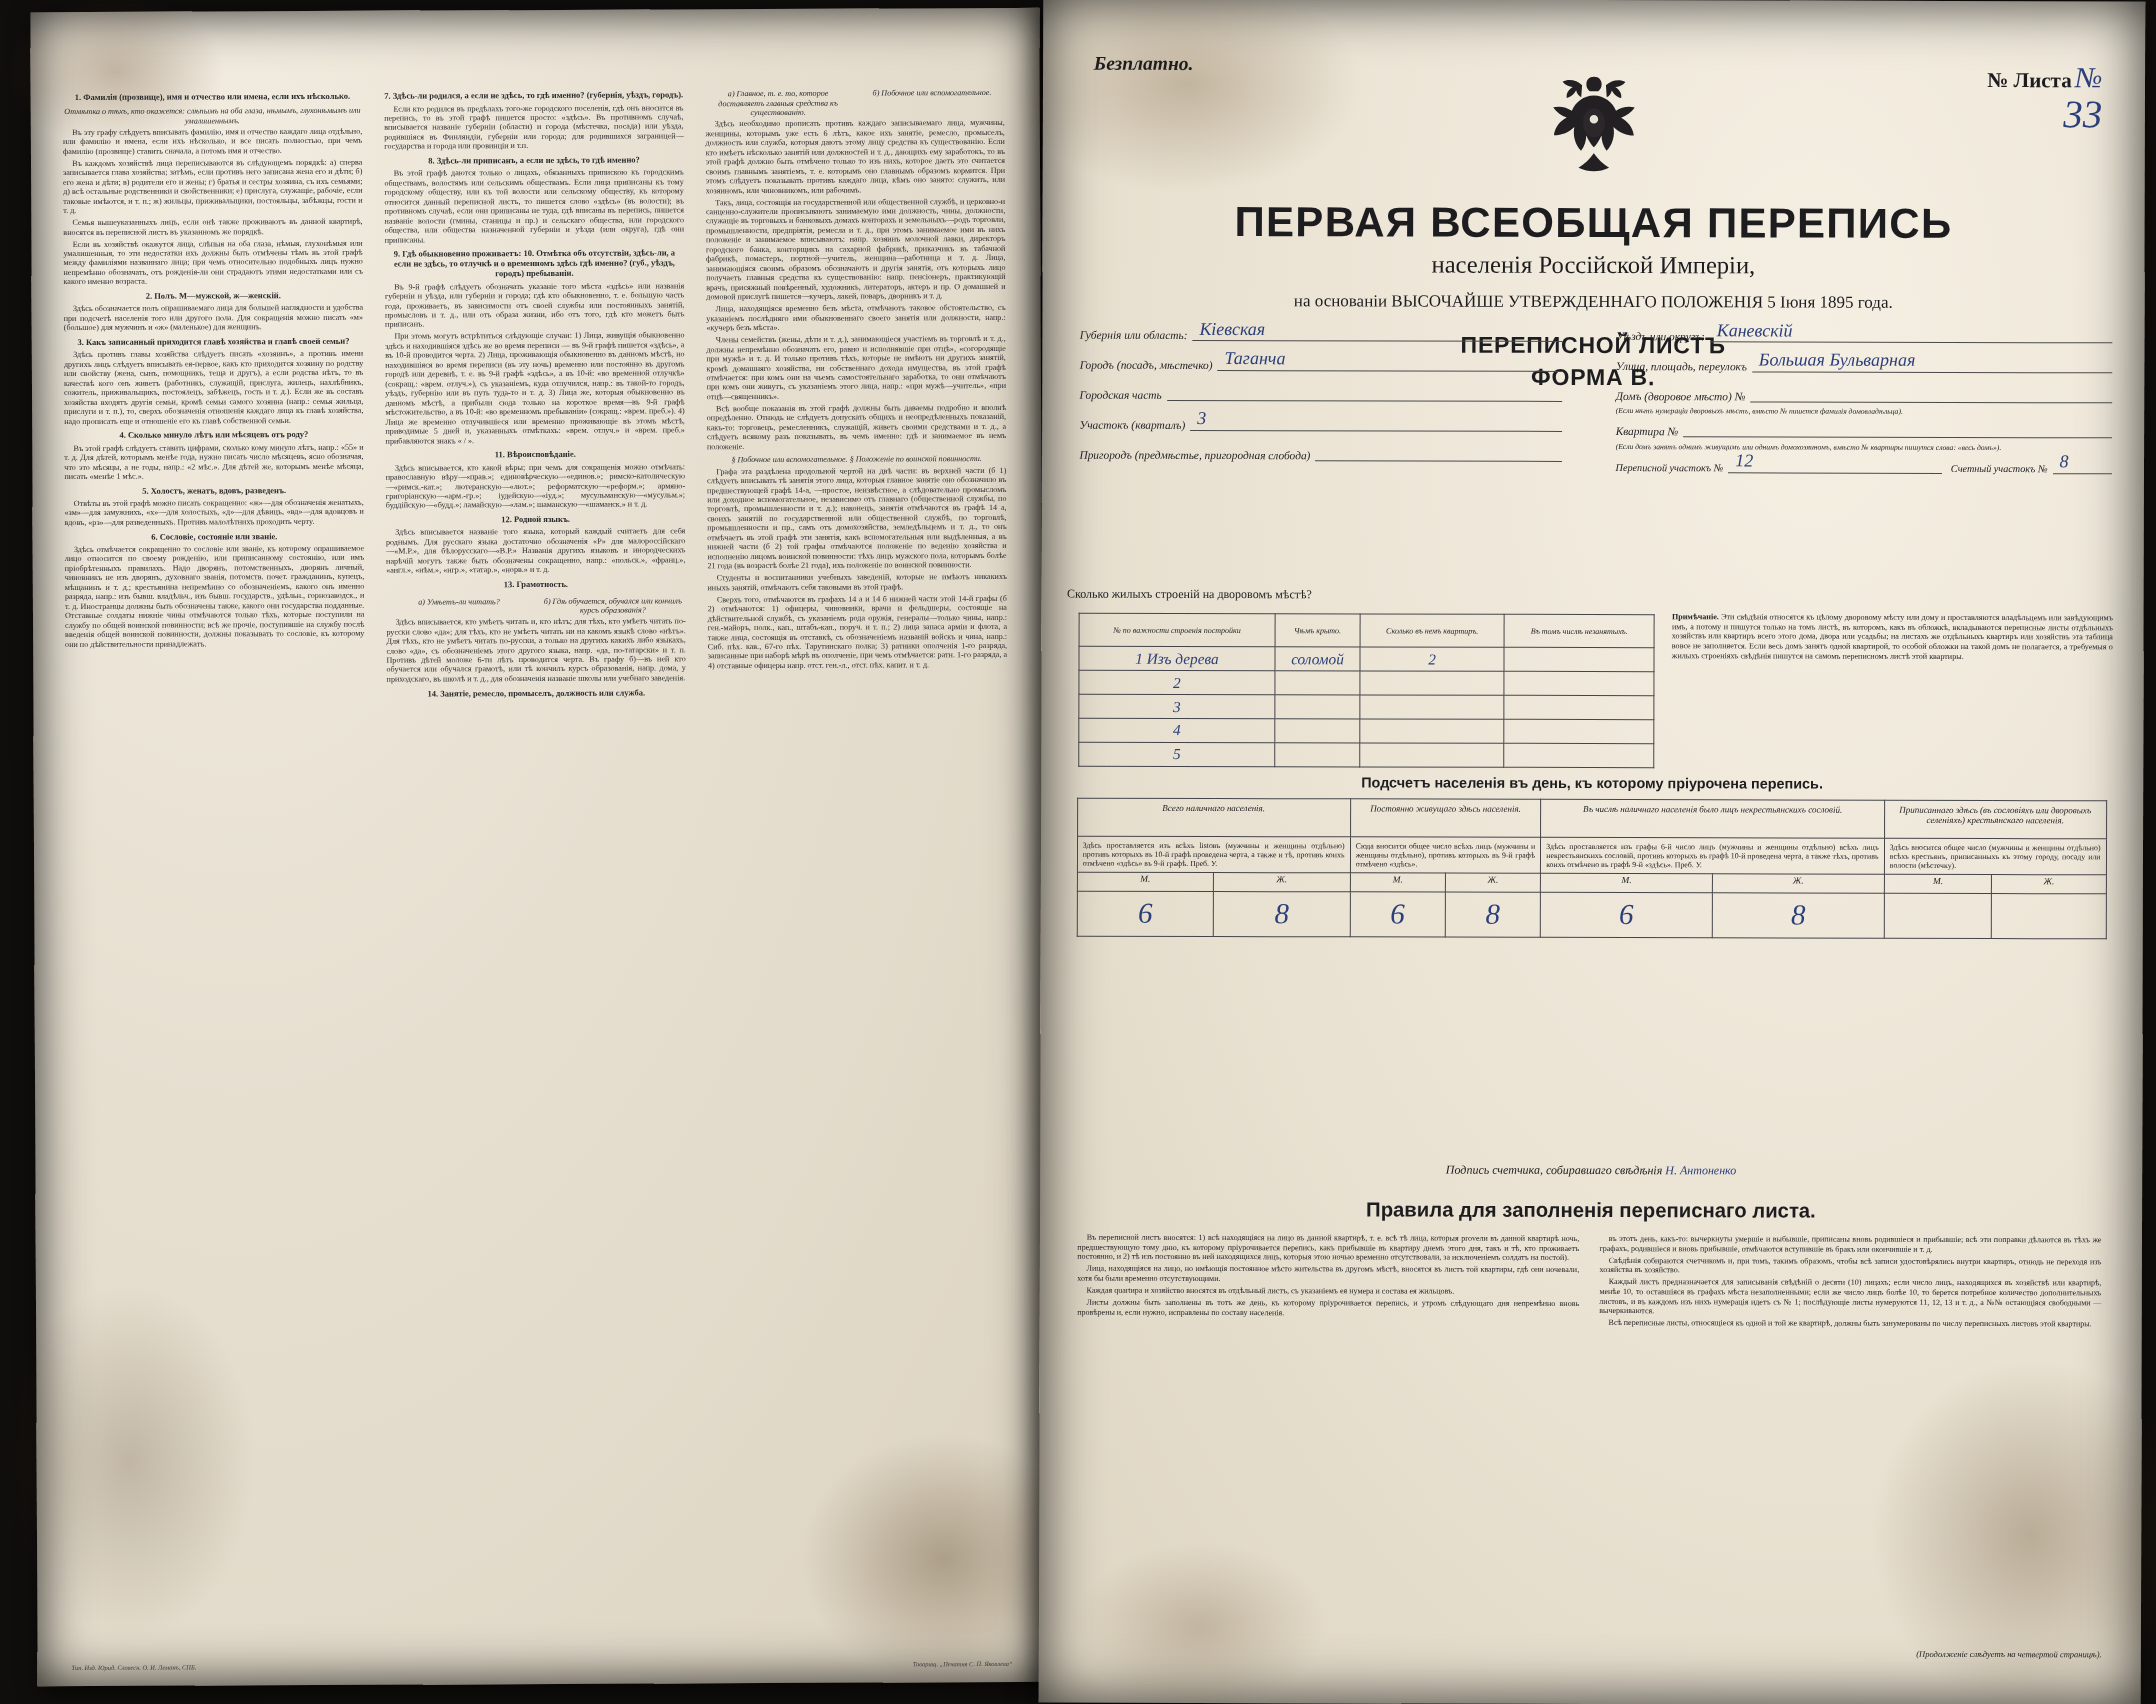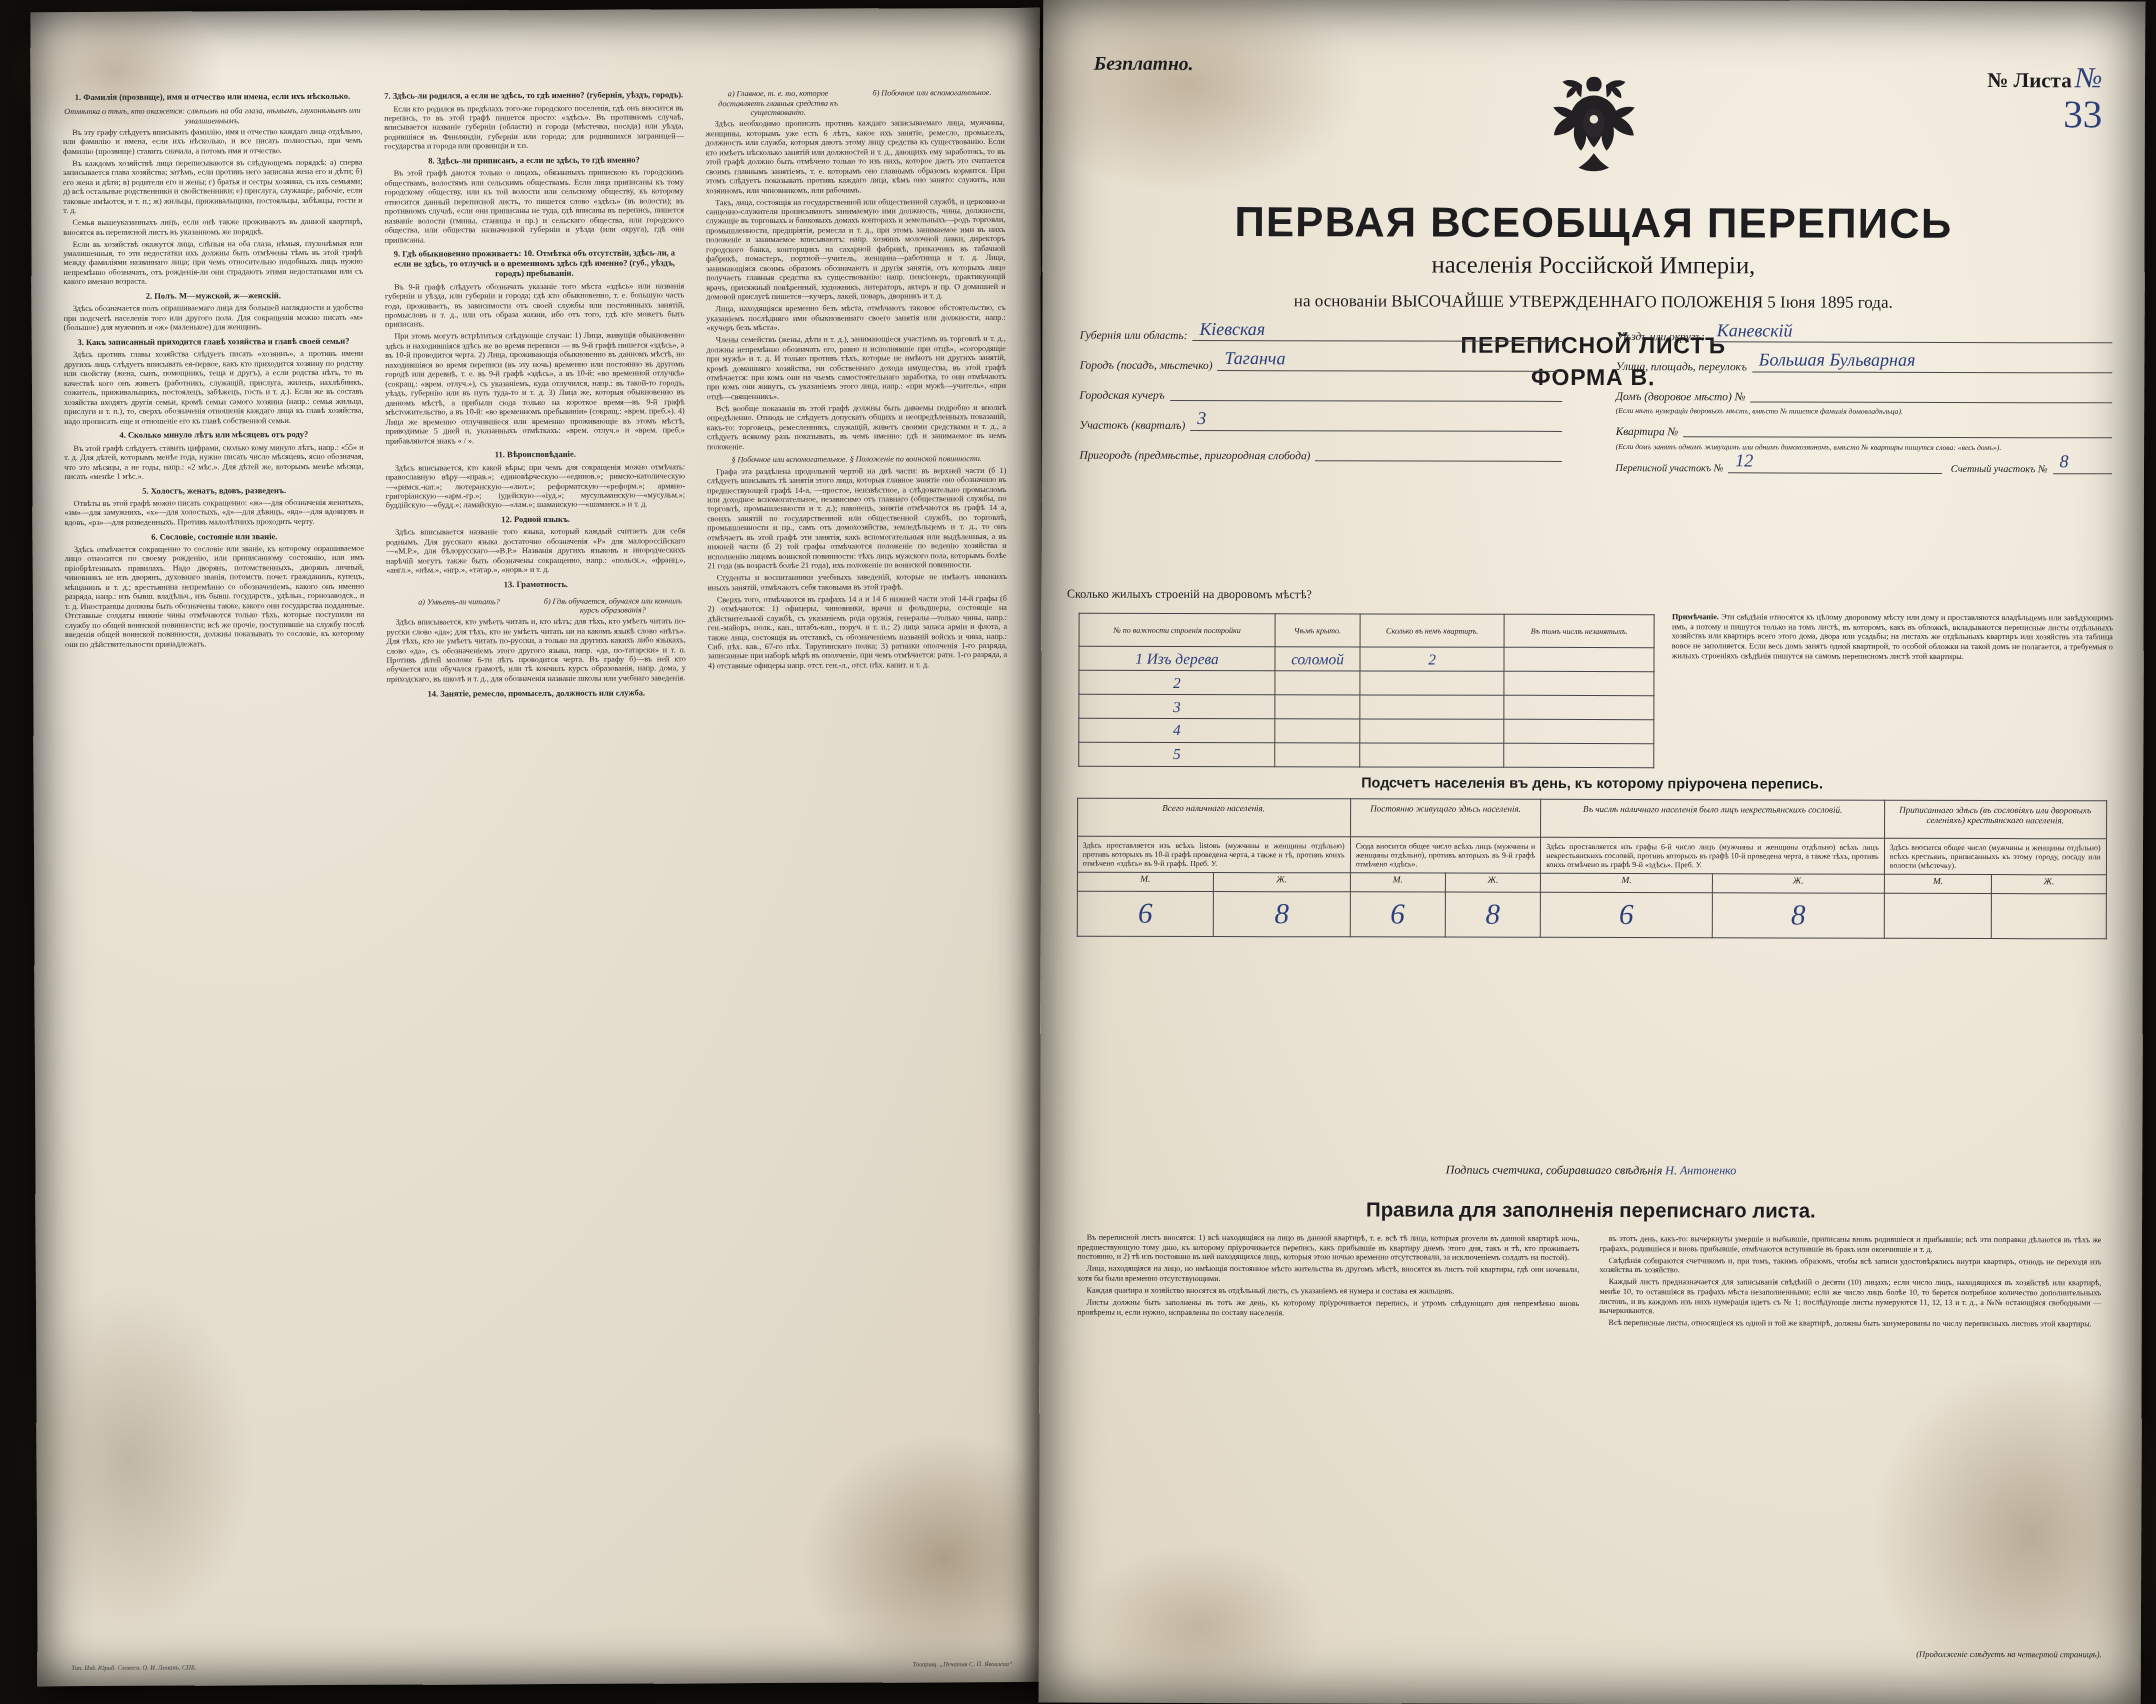--- a/index.html
+++ b/index.html
@@ -38,21 +38,21 @@
   .foot{position:absolute;left:34px;bottom:15.3px;width:941px;display:flex;
         justify-content:space-between;font-size:6.4px;color:#3a3a3a;font-style:italic;}
 
   
   #right-inner{position:absolute;left:25.4px;top:29px;width:1051px;height:1653px;color:#1d1d20;}
   .free{position:absolute;left:25.4px;top:25.4px;font-size:19.5px;font-weight:bold;font-style:italic;
         font-family:"Liberation Serif",serif;}
   .listno{position:absolute;right:17px;top:31px;text-align:right;}
   .listno .lbl{font-size:21px;font-weight:bold;font-family:"Liberation Serif",serif;}
   .hand{font-family:"Liberation Serif",serif;color:#2b3f7a;font-style:italic;}
-  .listno .num{font-size:39px;color:#2b3f7a;margin-top:-3.4px;}
+  .listno .num{font-size:39px;color:#2b3f7a;font-style:italic;margin-top:-3.4px;}
 
   .eagle{position:absolute;left:0;right:0;top:41px;text-align:center;}
   .title1{position:absolute;left:0;right:0;top:170px;text-align:center;
           font-family:"Liberation Sans",sans-serif;font-weight:bold;font-size:42px;
           letter-spacing:1.3px;}
   .title2{position:absolute;left:0;right:0;top:222px;text-align:center;font-size:24.6px;}
   .title3{position:absolute;left:0;right:0;top:263px;text-align:center;font-size:17px;}
   .formwrap{position:absolute;left:0;right:0;top:303px;text-align:center;}
   .formwrap .f1{font-family:"Liberation Sans",sans-serif;font-weight:bold;font-size:23px;letter-spacing:0.8px;}
   .formwrap .f2{font-family:"Liberation Sans",sans-serif;font-weight:bold;font-size:23px;letter-spacing:0.8px;margin-top:5.1px;}
@@ -214,21 +214,21 @@
               <span class="hw">Кіевская</span>
             </span>
           </div>
           <div class="row">
             <span class="lab">Городъ (посадъ, мѣстечко)</span>
             <span class="line">
               <span class="hw">Таганча</span>
             </span>
           </div>
           <div class="row">
-            <span class="lab">Городская кучеръ</span>
+            <span class="lab">Городская часть</span>
             <span class="line"></span>
           </div>
           <div class="row">
             <span class="lab">Участокъ (кварталъ)</span>
             <span class="line">
               <span class="hw">3</span>
             </span>
           </div>
           <div class="row">
             <span class="lab">Пригородъ (предмѣстье, пригородная слобода)</span>

